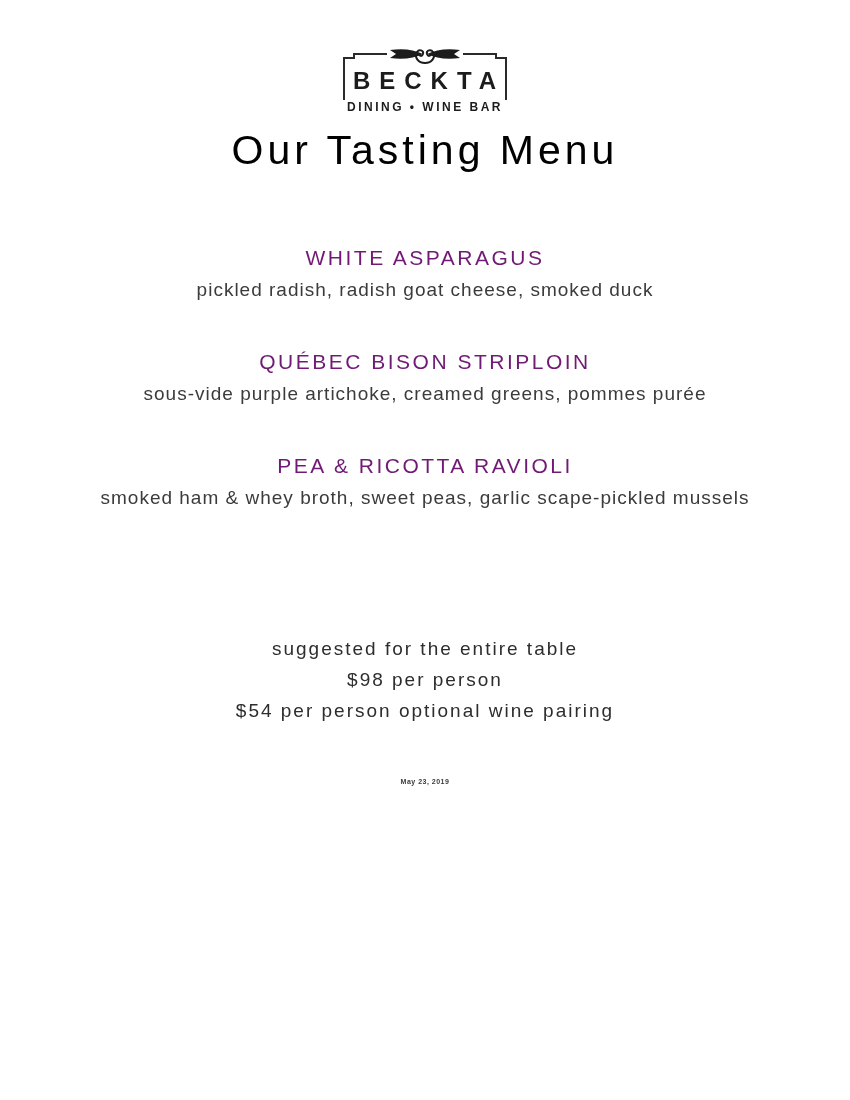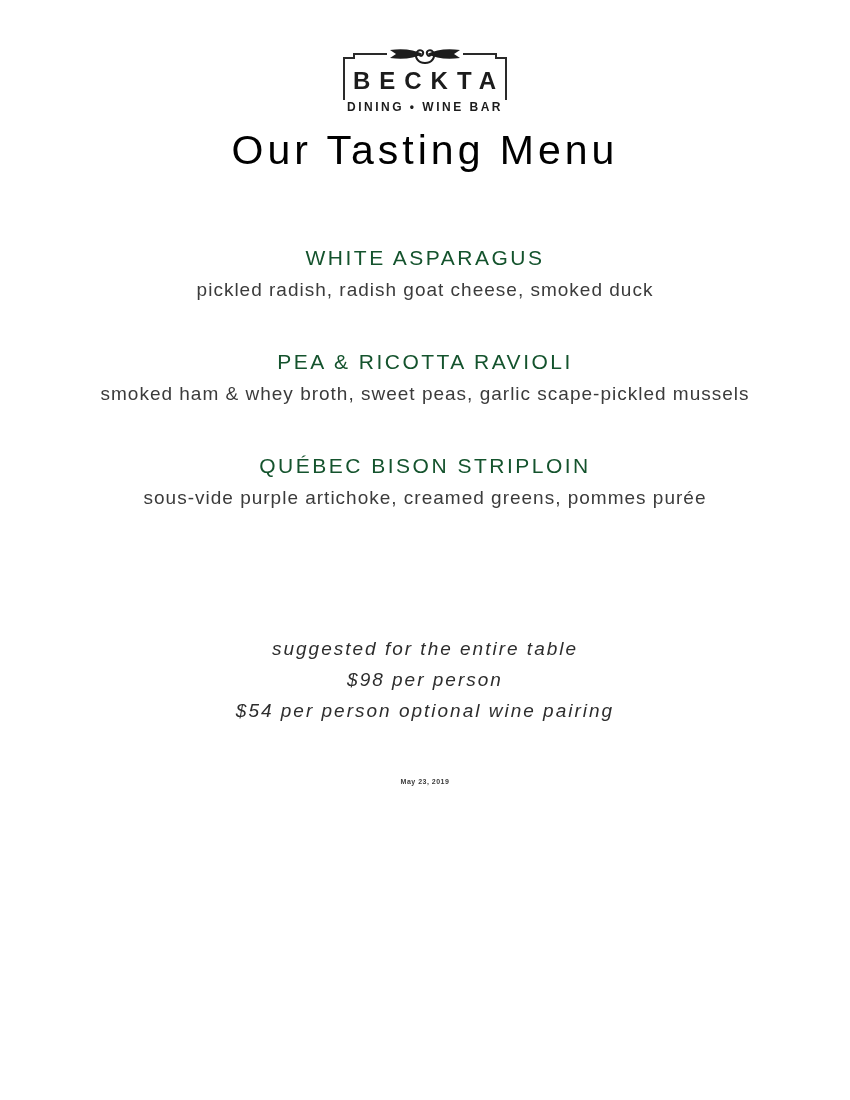--- a/index.html
+++ b/index.html
@@ -65,34 +65,33 @@
 
   
   .courses { margin-top: 72px; }
   .course { height: 55px; margin-bottom: 49px; }
   .course-name {
     font-size: 21px;
     font-weight: 400;
     letter-spacing: 2.5px;
     line-height: 24px;
     margin-bottom: 9px;
-    color: #14532d;
+    color: #701a75;
   }
   .course-desc {
     font-size: 19px;
     font-weight: 400;
     letter-spacing: 1px;
     line-height: 22px;
     color: #3b3b3b;
   }
 
   
   .footer { margin-top: 124px; }
   .footer-line {
-    font-style: italic;
     font-size: 19px;
     font-weight: 500;
     letter-spacing: 2px;
     line-height: 31px;
     color: #2d2d2d;
   }
 
   
   .menu-date {
     margin-top: 52px;
@@ -126,26 +125,26 @@
   </div>
 
   <h1 class="page-title">Our Tasting Menu</h1>
 
   <div class="courses">
     <div class="course">
       <div class="course-name">WHITE ASPARAGUS</div>
       <div class="course-desc">pickled radish, radish goat cheese, smoked duck</div>
     </div>
     <div class="course">
+      <div class="course-name">QUÉBEC BISON STRIPLOIN</div>
+      <div class="course-desc">sous-vide purple artichoke, creamed greens, pommes purée</div>
+    </div>
+    <div class="course">
       <div class="course-name">PEA &amp; RICOTTA RAVIOLI</div>
       <div class="course-desc">smoked ham &amp; whey broth, sweet peas, garlic scape-pickled mussels</div>
-    </div>
-    <div class="course">
-      <div class="course-name">QUÉBEC BISON STRIPLOIN</div>
-      <div class="course-desc">sous-vide purple artichoke, creamed greens, pommes purée</div>
     </div>
   </div>
 
   <div class="footer">
     <div class="footer-line">suggested for the entire table</div>
     <div class="footer-line">$98 per person</div>
     <div class="footer-line">$54 per person optional wine pairing</div>
   </div>
 
   <div class="menu-date">May 23, 2019</div>

